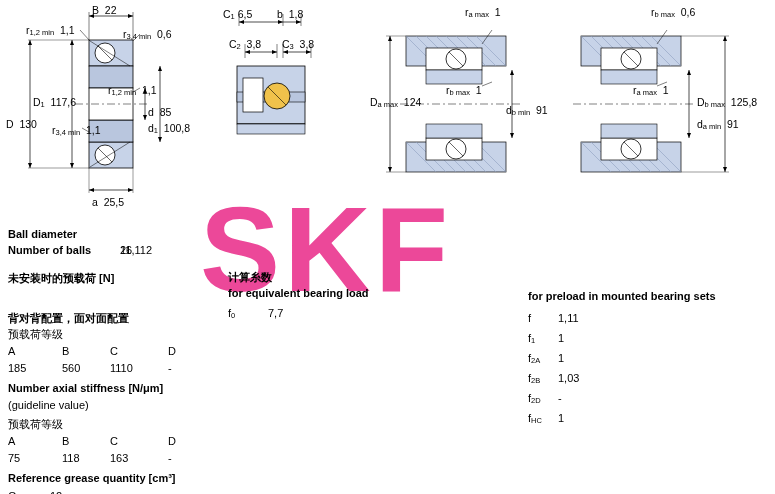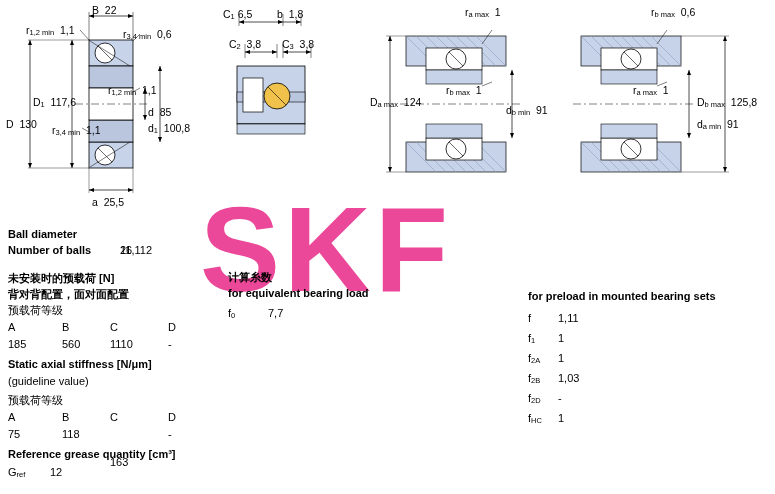--- a/index.html
+++ b/index.html
@@ -264,48 +264,48 @@
     <span class="abs" style="left:112px;top:16px;">11,112</span>
   </div>
   <div style="position:relative;height:19px;">
     <span class="abs bold" style="left:0;top:0;">Number of balls</span>
     <span class="abs" style="left:112px;top:0;">26</span>
   </div>
 
   <div style="height:8px;"></div>
 
   <div class="bold" style="height:16px;">未安装时的预载荷 [N]</div>
-  <div class="bold" style="height:16px;">背对背配置，面对面配置</div>
+  <div class="bold" style="height:16px;margin-top:24px;">背对背配置，面对面配置</div>
   <div style="height:18px;">预载荷等级</div>
   <div style="position:relative;height:17px;">
     <span class="abs" style="left:0;">A</span>
     <span class="abs" style="left:54px;">B</span>
     <span class="abs" style="left:102px;">C</span>
     <span class="abs" style="left:160px;">D</span>
   </div>
   <div style="position:relative;height:20px;">
     <span class="abs" style="left:0;">185</span>
     <span class="abs" style="left:54px;">560</span>
     <span class="abs" style="left:102px;">1110</span>
     <span class="abs" style="left:160px;">-</span>
   </div>
 
-  <div class="bold" style="height:17px;">Static axial stiffness [N/μm]</div>
+  <div class="bold" style="height:17px;">Number axial stiffness [N/μm]</div>
   <div style="height:18px;">(guideline value)</div>
   <div style="height:18px;">预载荷等级</div>
   <div style="position:relative;height:17px;">
     <span class="abs" style="left:0;">A</span>
     <span class="abs" style="left:54px;">B</span>
     <span class="abs" style="left:102px;">C</span>
     <span class="abs" style="left:160px;">D</span>
   </div>
   <div style="position:relative;height:20px;">
     <span class="abs" style="left:0;">75</span>
     <span class="abs" style="left:54px;">118</span>
-    <span class="abs" style="left:102px;margin-top:28px;">163</span>
+    <span class="abs" style="left:102px;">163</span>
     <span class="abs" style="left:160px;">-</span>
   </div>
 
   <div class="bold" style="height:18px;">Reference grease quantity [cm³]</div>
   <div style="position:relative;height:16px;">
     <span class="abs" style="left:0;">
       <span>G</span><span class="sub">ref</span>
     </span>
     <span class="abs" style="left:42px;">12</span>
   </div>

